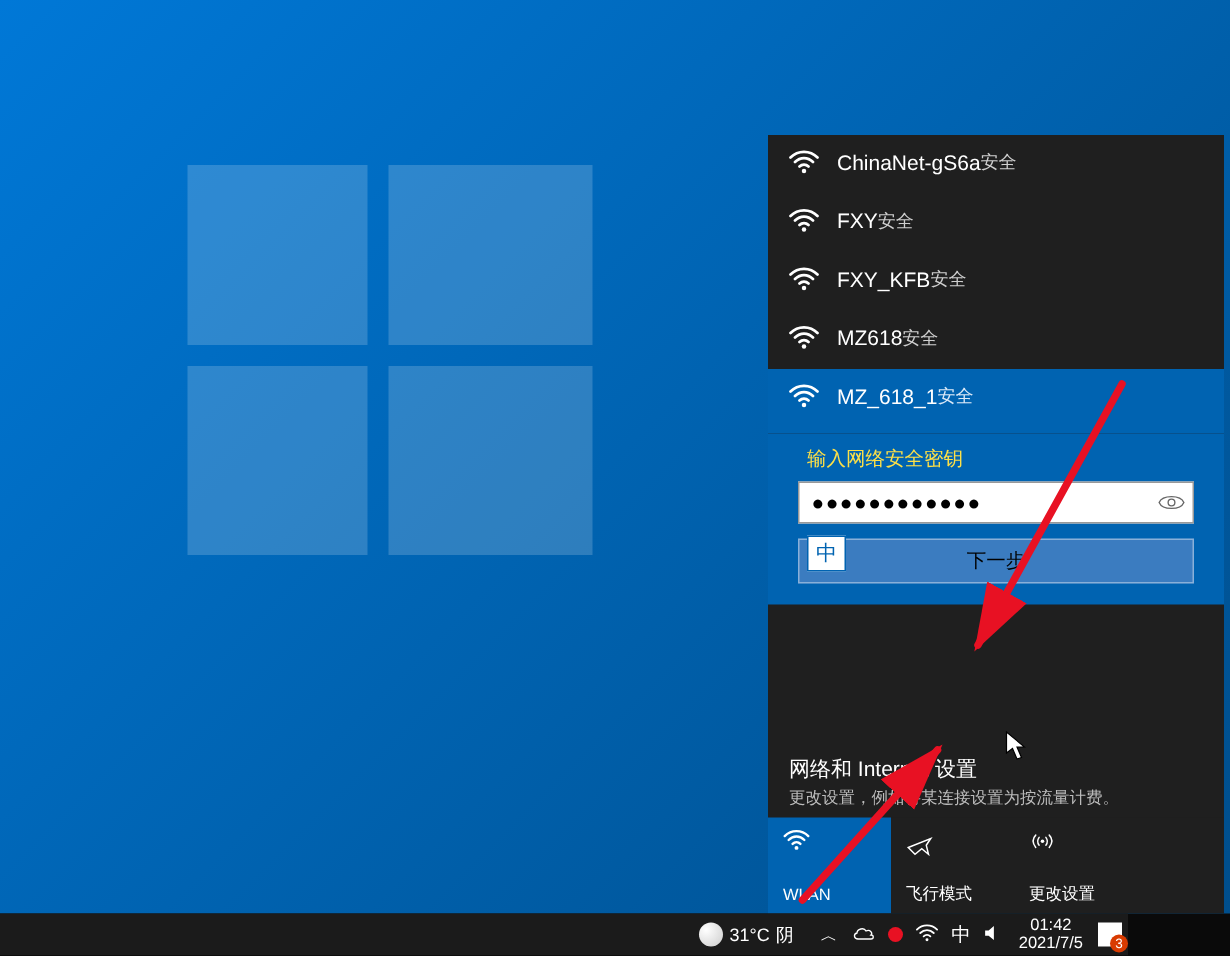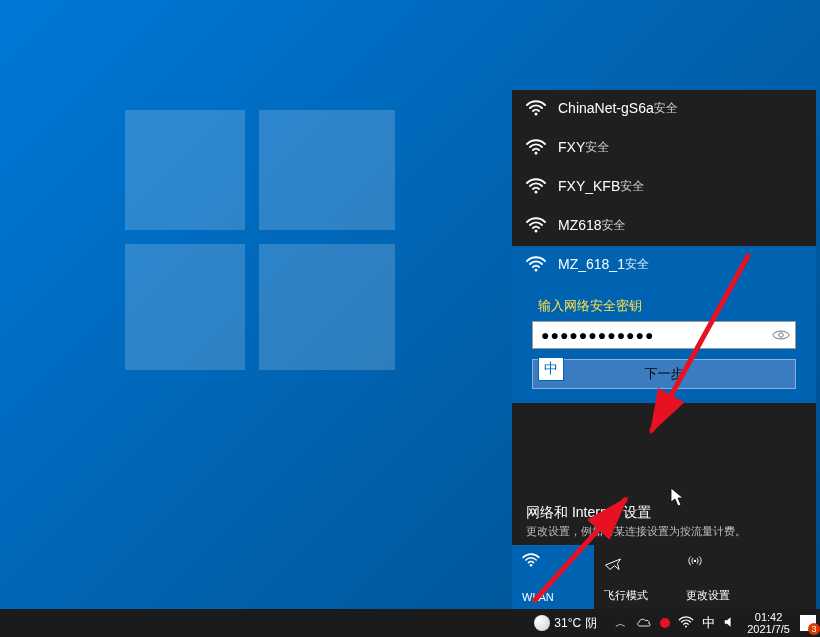--- a/index.html
+++ b/index.html
@@ -157,21 +157,21 @@
     cursor: pointer;
   }
   .tile.active { background: #0063b1; }
   .tile-icon { color: #fff; }
   .tile-label { color: #fff; }
 
   
   .taskbar {
     position: absolute;
     left: 0; bottom: 0;
-    width: 820px;
+    width: 752px;
     height: 28px;
     background: #1b1b1b;
     display: flex;
     align-items: center;
     justify-content: flex-end;
     font-size: 12px;
     padding-right: 4px;
     gap: 10px;
     color: #fff;
   }

